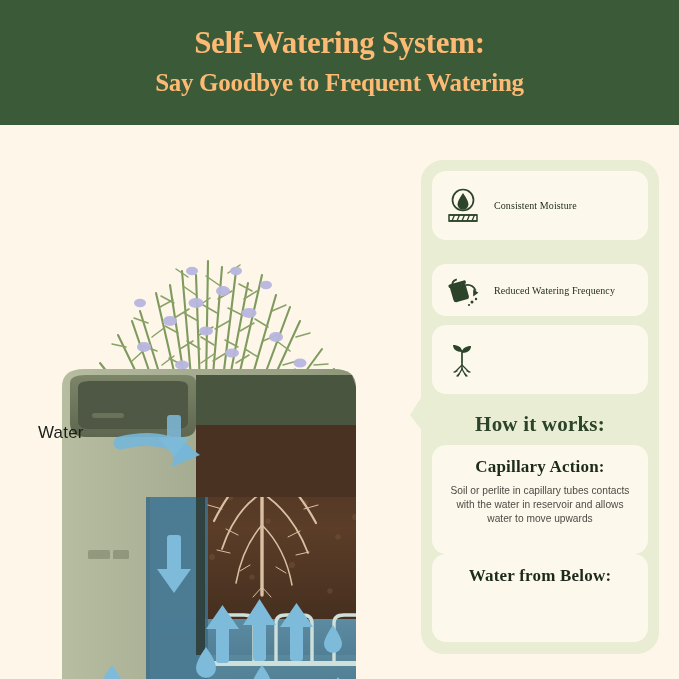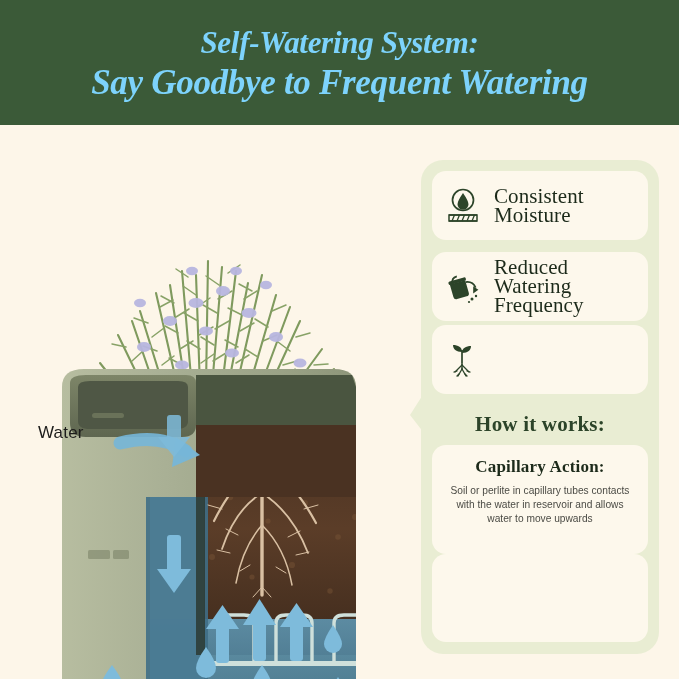--- a/index.html
+++ b/index.html
@@ -13,30 +13,29 @@
 
   
   .header {
     position:absolute; left:0; top:0; width:679px; height:125px;
     background:#3b5a38;
     display:flex; flex-direction:column;
     align-items:center; justify-content:center;
     gap:2px;
   }
   .header-line {
-    color:#7dd3fc;
+    color:#fdba74;
     font-family:"Liberation Serif", serif;
     font-weight:bold;
     letter-spacing:-0.3px;
     text-align:center;
     white-space:nowrap;
-    font-style:italic;
   }
   .header-line.l1 { font-size:31px; line-height:38px; }
-  .header-line.l2 { font-size:35px; line-height:38px; }
+  .header-line.l2 { font-size:25px; line-height:38px; }
 
   
   .stage { position:absolute; left:0; top:125px; width:679px; height:554px; }
 
   
   .illus { position:absolute; left:0; top:0; width:410px; height:554px; }
 
   .water-label {
     position:absolute; left:38px; top:298px;
     font-family:"Liberation Sans", sans-serif;
@@ -63,21 +62,21 @@
     background:#fdf8ec;
     border-radius:14px;
   }
   .feat {
     display:flex; align-items:center;
     padding:0 10px 0 14px; gap:14px;
     height:100%;
   }
   .feat-label {
     font-family:"Liberation Serif", serif;
-    font-size:21px; line-height:19px;
+    font-size:10px; line-height:19px;
     color:#1c2a1a; font-weight:normal;
     letter-spacing:0.1px;
   }
   .ficon { width:34px; height:38px; flex:0 0 34px; }
 
   .how-title {
     position:absolute; left:0; top:252px; width:238px;
     text-align:center;
     font-family:"Liberation Serif", serif;
     font-weight:bold;
@@ -383,21 +382,21 @@
             <path d="M17 6 q5.5 8 5.5 11.3 a5.5 5.5 0 1 1 -11 0 Q11.5 14 17 6" fill="#2c4429"></path>
             <rect x="3" y="28" width="28" height="6" fill="none" stroke="#2c4429" stroke-width="1.5"></rect>
             <path d="M3 34 h28 M3 28 h28" stroke="#2c4429" stroke-width="1.5"></path>
             <path d="M6 34 l2.5 -6 M11 34 l2.5 -6 M16 34 l2.5 -6 M21 34 l2.5 -6 M26 34 l2.5 -6" stroke="#2c4429" stroke-width="1.3"></path>
           </svg>
         </span>
         <span class="feat-label">Consistent Moisture</span>
       </div>
     </div>
 
-    <div class="card" style="top:92px;height:69px;">
+    <div class="card" style="top:104px;height:52px;">
       <div class="feat">
         <span class="ficon">
           <svg width="34" height="38" viewBox="0 0 34 38">
             <g transform="rotate(-16 17 19)">
               <path d="M5 13 h16 v13 q0 3 -3 3 h-10 q-3 0 -3 -3 Z" fill="#2c4429"></path>
               <path d="M21 15 q7 1 8 8" fill="none" stroke="#2c4429" stroke-width="1.8"></path>
               <path d="M27 21 l4 5 l-6 2 Z" fill="#2c4429"></path>
               <path d="M8 13 q0 -6 6 -6" fill="none" stroke="#2c4429" stroke-width="1.8"></path>
               <rect x="4" y="10" width="18" height="3.6" rx="1.6" fill="#2c4429"></rect>
             </g>
@@ -436,16 +435,17 @@
     </div>
 
     <div class="how-title">How it works:</div>
 
     <div class="card work-card" style="top:285px;height:109px;">
       <div class="work-title">Capillary Action:</div>
       <div class="work-body">Soil or perlite in capillary tubes contacts with the water in reservoir and allows water to move upwards</div>
     </div>
 
     <div class="card work-card" style="top:394px;height:88px;">
+      <div class="work-title">Water from Below:</div>
     </div>
 
   </div>
 </div>
 
 </body></html>

